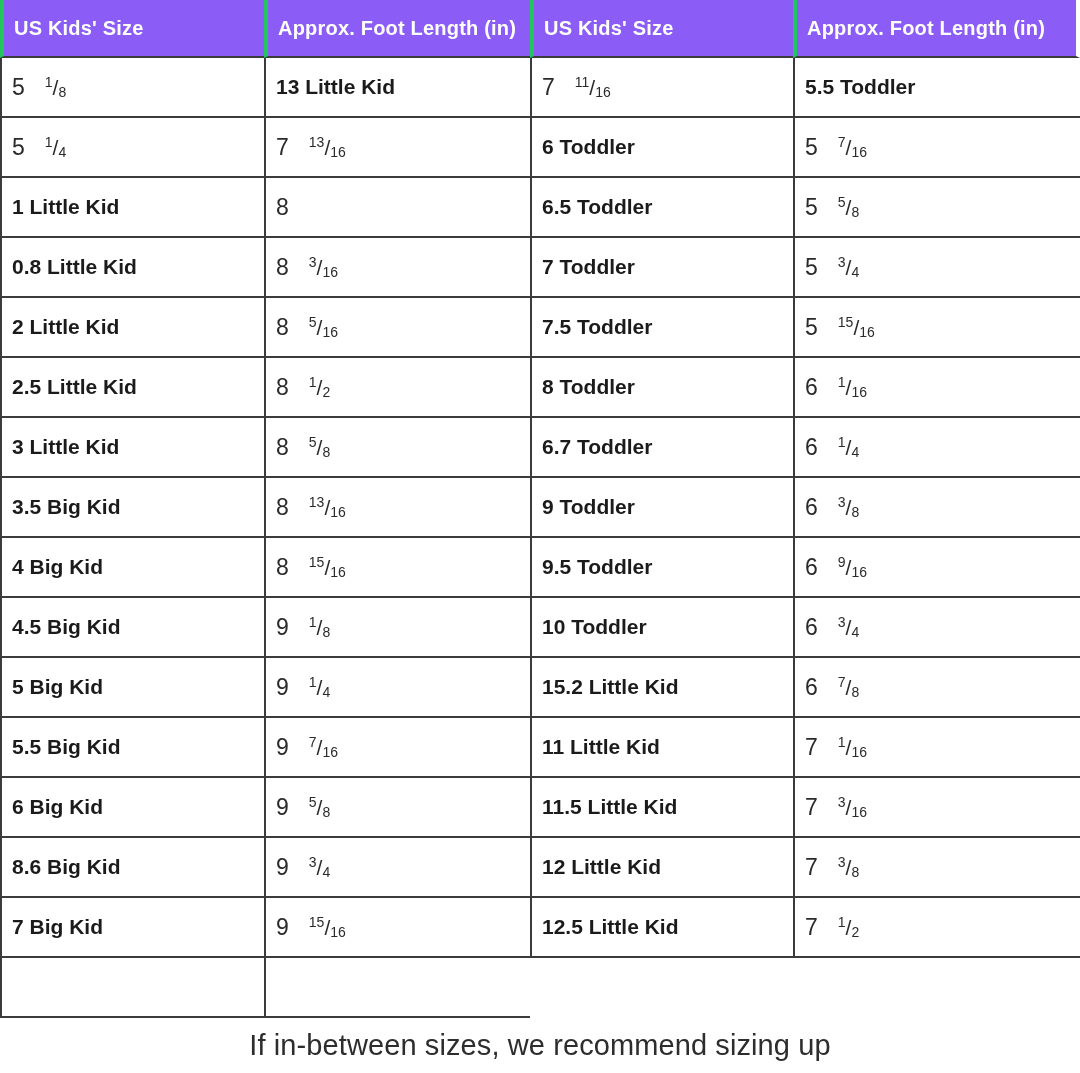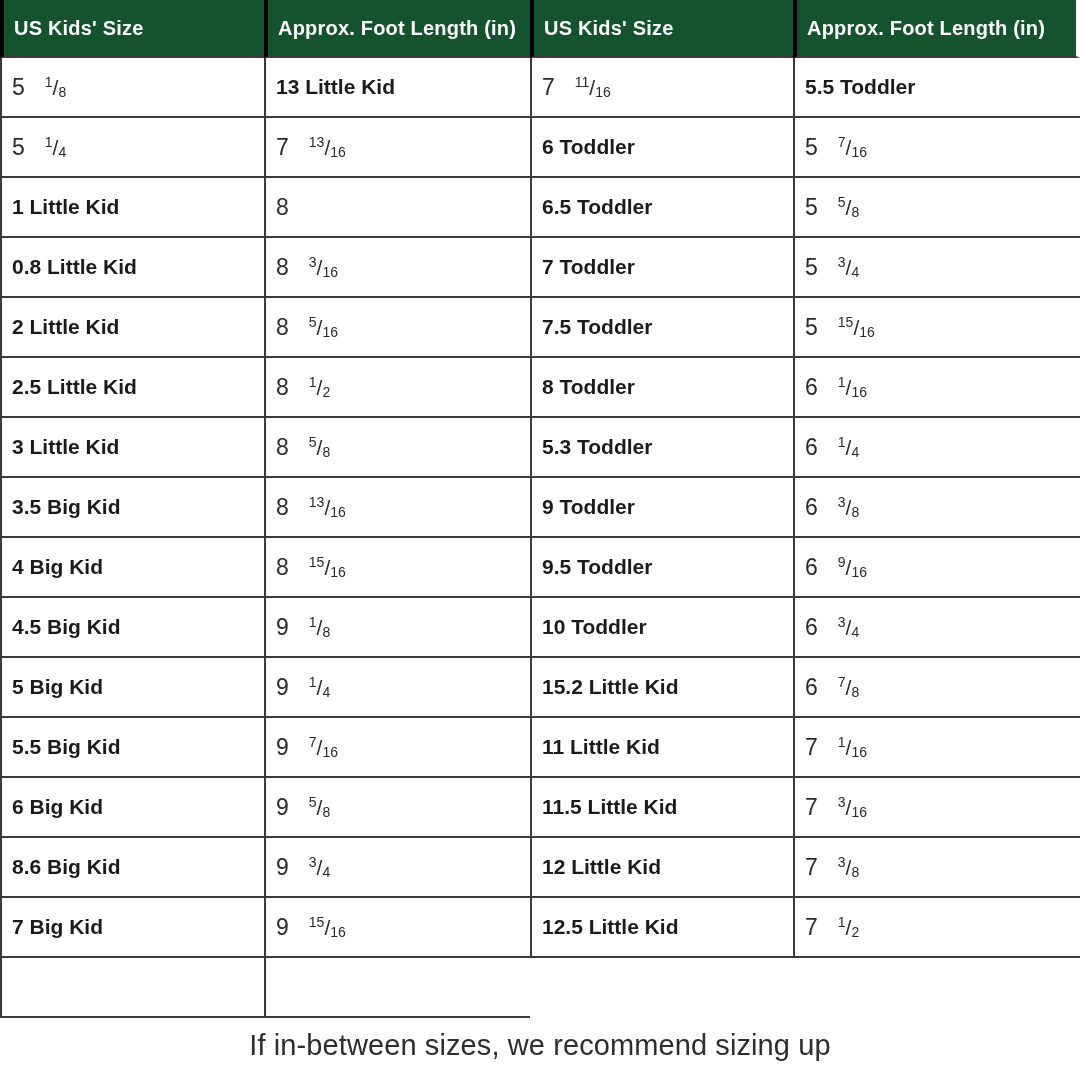--- a/index.html
+++ b/index.html
@@ -15,28 +15,28 @@
   .grid {
     display: grid;
     grid-template-columns: 264px 266px 263px 287px;
     grid-template-rows: 58px;
     grid-auto-rows: 60px;
     width: 1080px;
   }
 
   
   .hcell {
-    background: #14532d;
+    background: #8b5cf6;
     color: #ffffff;
     font-weight: 700;
     font-size: 20px;
     display: flex;
     align-items: center;
     padding: 0 10px;
-    border-left: 4px solid #000000;
+    border-left: 4px solid #22c55e;
     border-bottom: 2px solid #3b3b3b;
     letter-spacing: 0.2px;
   }
   .hcell.last { border-right: 4px solid #ffffff; }
 
   
   .cell {
     background: #ffffff;
     display: flex;
     align-items: center;
@@ -150,21 +150,21 @@
       <div class="cell size">8 Toddler</div>
       <div class="cell len">
         <span class="whole">6</span>
         <span class="frac"><span class="num">1</span><span class="slash">/</span><span class="den">16</span></span>
       </div>
       <div class="cell size">3 Little Kid</div>
       <div class="cell len">
         <span class="whole">8</span>
         <span class="frac"><span class="num">5</span><span class="slash">/</span><span class="den">8</span></span>
       </div>
-      <div class="cell size">5.3 Toddler</div>
+      <div class="cell size">6.7 Toddler</div>
       <div class="cell len">
         <span class="whole">6</span>
         <span class="frac"><span class="num">1</span><span class="slash">/</span><span class="den">4</span></span>
       </div>
       <div class="cell size">3.5 Big Kid</div>
       <div class="cell len">
         <span class="whole">8</span>
         <span class="frac"><span class="num">13</span><span class="slash">/</span><span class="den">16</span></span>
       </div>
       <div class="cell size">9 Toddler</div>

